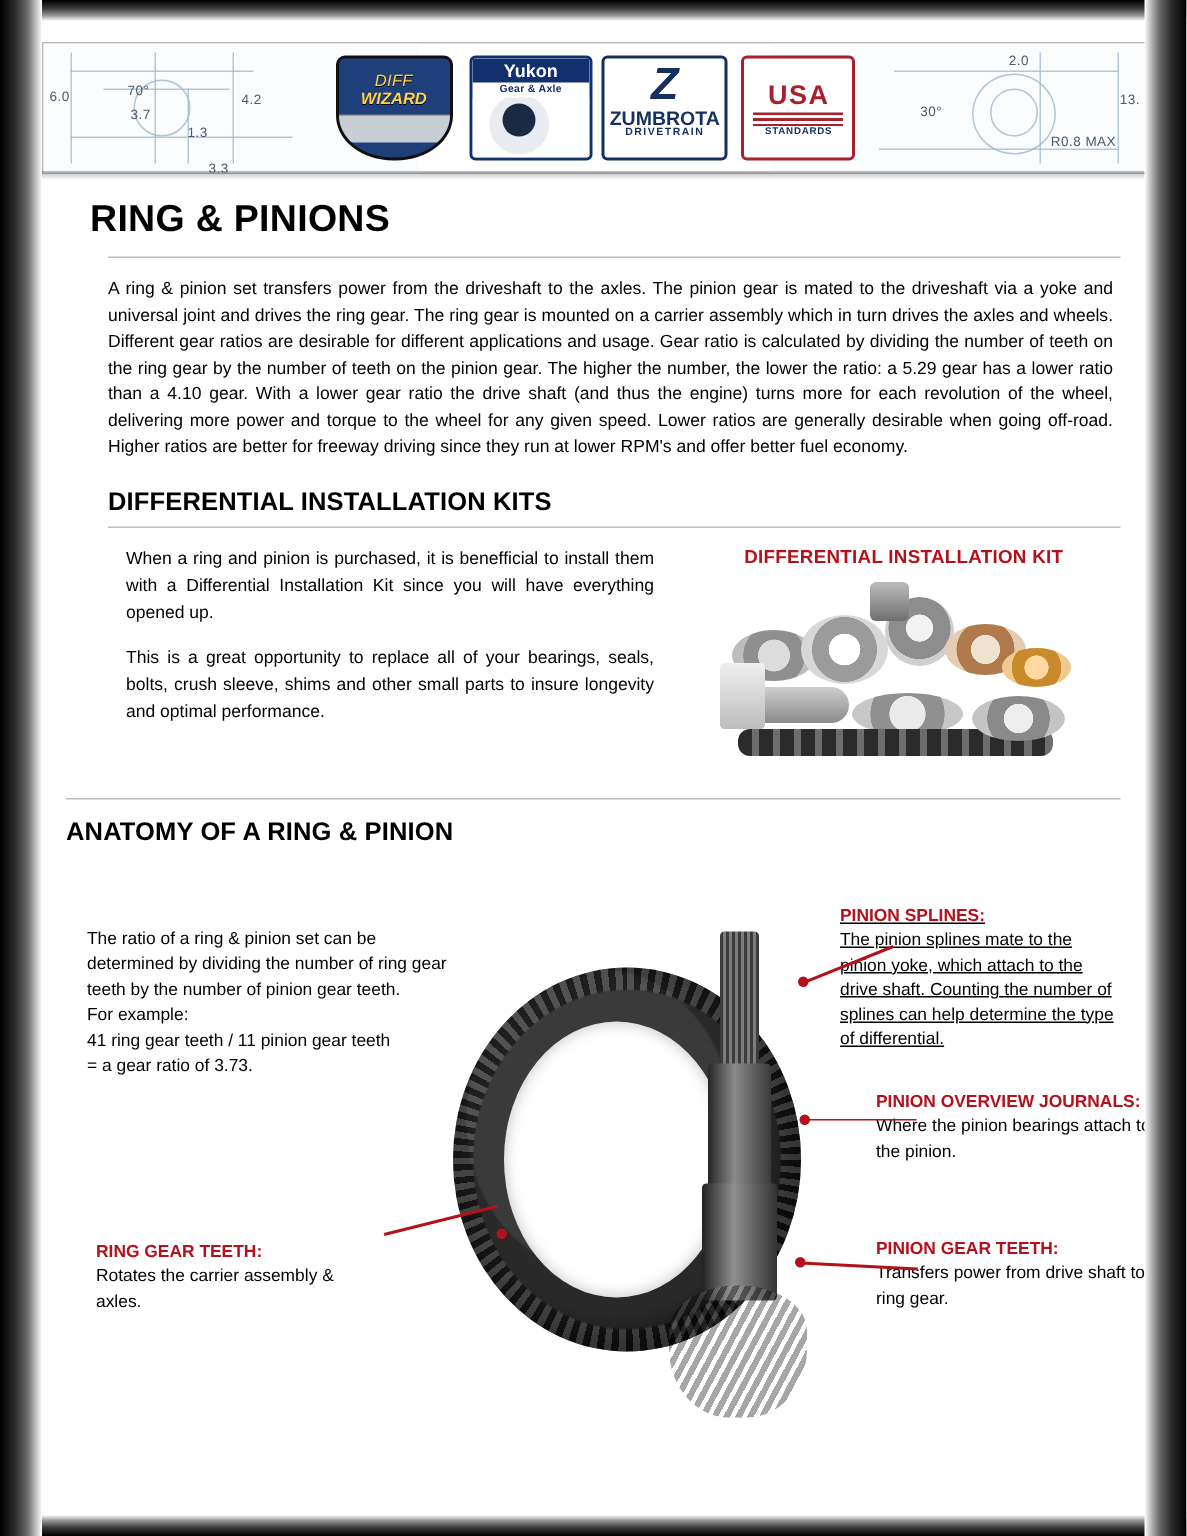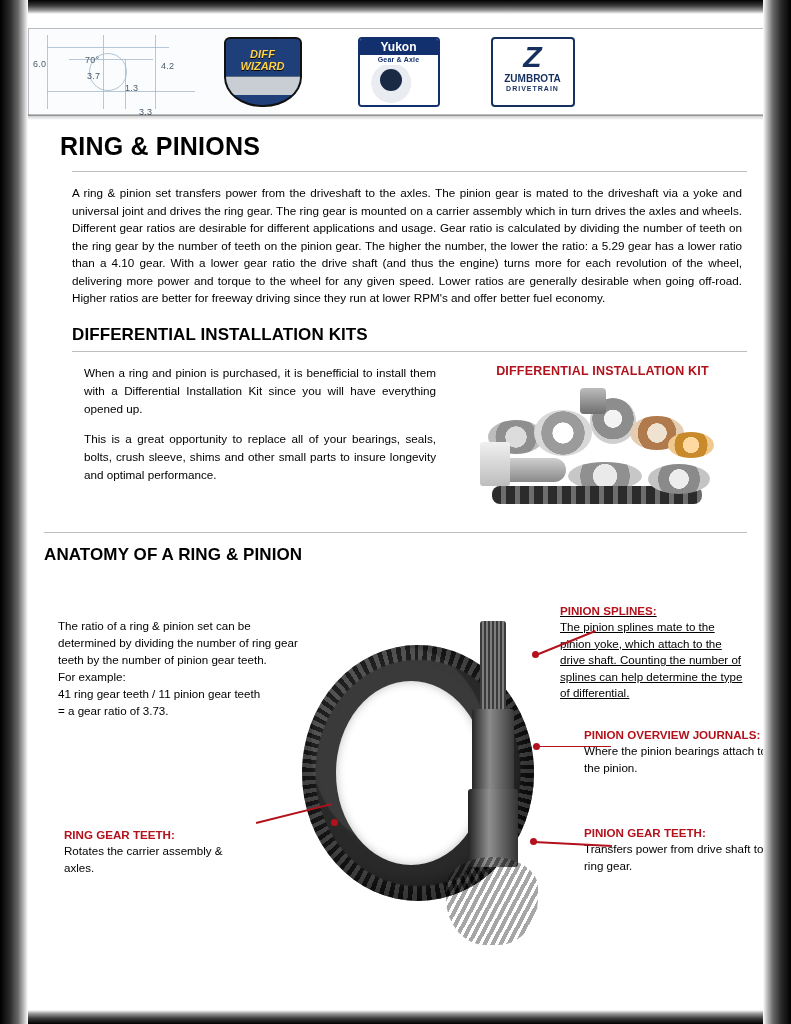--- a/index.html
+++ b/index.html
@@ -135,21 +135,21 @@
     border-radius: 6px 6px 38px 38px / 6px 6px 30px 30px;
     color: #fff;
     display: flex;
     flex-direction: column;
     align-items: center;
     justify-content: center;
     overflow: hidden;
   }
   .shield .t1 {
     font-size: 11px;
-    font-weight: bold;
+    font-weight: normal;
     font-style: italic;
     line-height: 11px;
     letter-spacing: .2px;
     color: #ffd34d;
     text-shadow: 0 1px 0 #000;
   }
   .shield .t2 {
     font-size: 11px;
     font-weight: bold;
     font-style: italic;
@@ -223,21 +223,21 @@
   }
   .logo-z .zmark {
     font-size: 30px;
     font-weight: bold;
     font-style: italic;
     color: #15305f;
     line-height: 34px;
     margin-top: 1px;
   }
   .logo-z .zname {
-    font-size: 10px;
+    font-size: 13px;
     font-weight: bold;
     color: #15305f;
     line-height: 10px;
   }
   .logo-z .zname2 {
     font-size: 7px;
     font-weight: bold;
     color: #15305f;
     letter-spacing: 1px;
     line-height: 9px;
@@ -514,20 +514,32 @@
       <div class="bp-arc" style="left:60px;top:24px;width:36px;height:36px;"></div>
       <div class="bp-label" style="left:4px;top:30px;">6.0</div>
       <div class="bp-label" style="left:56px;top:26px;">70°</div>
       <div class="bp-label" style="left:58px;top:42px;">3.7</div>
       <div class="bp-label" style="left:132px;top:32px;">4.2</div>
       <div class="bp-label" style="left:96px;top:54px;">1.3</div>
       <div class="bp-label" style="left:110px;top:78px;">3.3</div>
 
     </div>
 
+    <div class="banner-bg-right">
+      <div class="blueprint-line" style="right:18px;top:6px;width:1px;height:74px;"></div>
+      <div class="blueprint-line" style="right:18px;top:18px;width:150px;height:1px;"></div>
+      <div class="blueprint-line" style="right:70px;top:6px;width:1px;height:74px;"></div>
+      <div class="blueprint-line" style="right:18px;top:70px;width:160px;height:1px;"></div>
+      <div class="bp-arc" style="right:60px;top:20px;width:54px;height:52px;"></div>
+      <div class="bp-arc" style="right:72px;top:30px;width:30px;height:30px;"></div>
+      <div class="bp-label" style="right:78px;top:6px;">2.0</div>
+      <div class="bp-label" style="right:4px;top:32px;">13.</div>
+      <div class="bp-label" style="right:136px;top:40px;">30°</div>
+      <div class="bp-label" style="right:20px;top:60px;">R0.8 MAX</div>
+    </div>
 
     <div class="logos">
       <div class="logo logo-diff">
         <div class="shield">
           <div class="t1">DIFF</div>
           <div class="t2">WIZARD</div>
           <div class="bar"></div>
         </div>
       </div>
 
@@ -540,20 +552,27 @@
       </div>
 
       <div class="logo logo-z">
         <div class="zbox">
           <div class="zmark">Z</div>
           <div class="zname">ZUMBROTA</div>
           <div class="zname2">DRIVETRAIN</div>
         </div>
       </div>
 
+      <div class="logo logo-usa">
+        <div class="ubox">
+          <div class="ured">USA</div>
+          <div class="ustripes"></div>
+          <div class="ublue">STANDARDS</div>
+        </div>
+      </div>
     </div>
   </div>
   <div class="sep-shadow"></div>
 
   <div class="content">
 
     <h1 class="title">RING &amp; PINIONS</h1>
 
     <div class="sec-indent">
       <hr class="rule" style="margin-top:-4px;">

